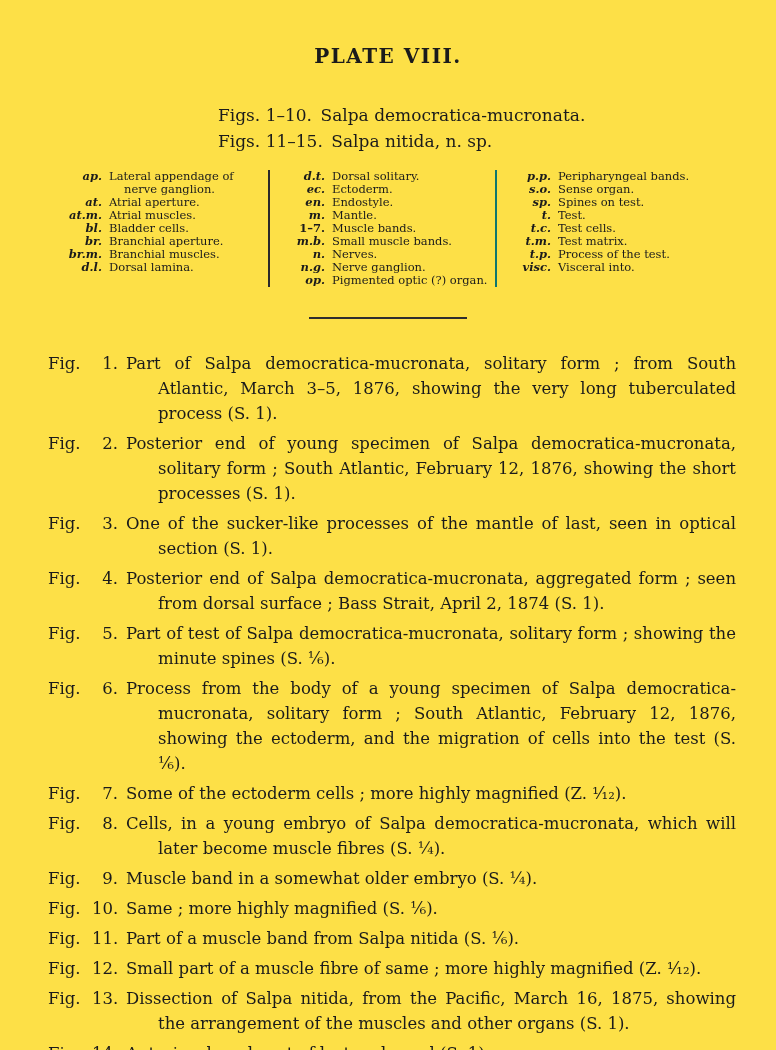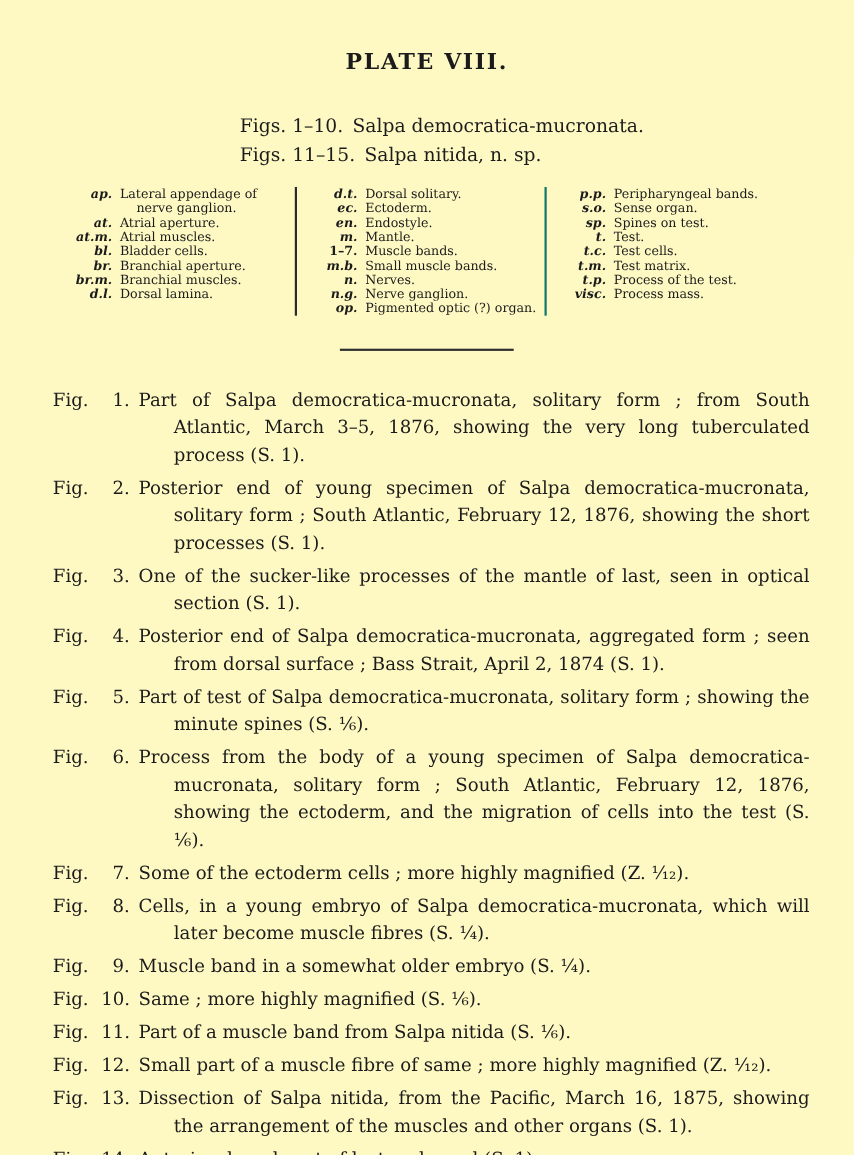--- a/index.html
+++ b/index.html
@@ -4,21 +4,21 @@
 <style>
   html,body{margin:0;padding:0;}
   body{
     width:776px;height:1050px;
     background:#f6f6f4;
     font-family:"DejaVu Serif","Liberation Serif",serif;
     color:#1b1b1b;
   }
   .page{
     width:776px;height:1050px;
-    background:#fef9c3;
+    background:#fde047;
     overflow:hidden;
     box-sizing:border-box;
   }
   .title{
     margin:0;
     padding-top:44px;
     text-align:center;
     font-size:20px;
     font-weight:700;
     letter-spacing:1.5px;
@@ -180,21 +180,21 @@
         <div class="key-entry">
           <span class="key-abbr">t.m.</span>
           <span class="key-desc">Test matrix.</span>
         </div>
         <div class="key-entry">
           <span class="key-abbr">t.p.</span>
           <span class="key-desc">Process of the test.</span>
         </div>
         <div class="key-entry">
           <span class="key-abbr">visc.</span>
-          <span class="key-desc">Process mass.</span>
+          <span class="key-desc">Visceral into.</span>
         </div>
       </div>
     </div>
   <hr class="rule">
   <div class="figures">
       <div class="fig-row">
         <span class="fig-label">Fig.</span>
         <span class="fig-num">1.</span>
         <div class="fig-text"><span>Part of </span><span class="it">Salpa democratica-mucronata</span><span>, solitary form ; from South Atlantic, March 3–5, 1876, showing the very long tuberculated process (S. 1).</span></div>
       </div>

